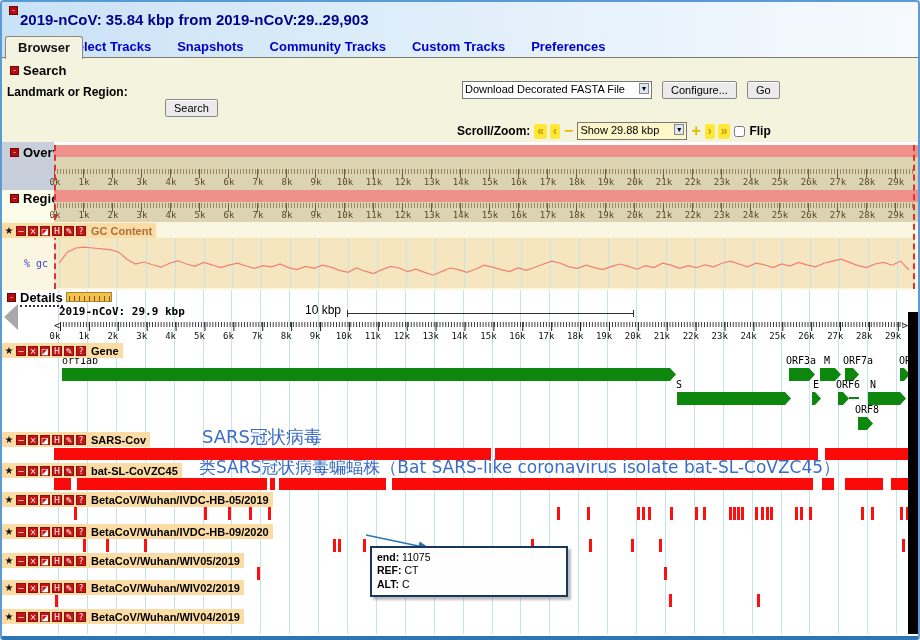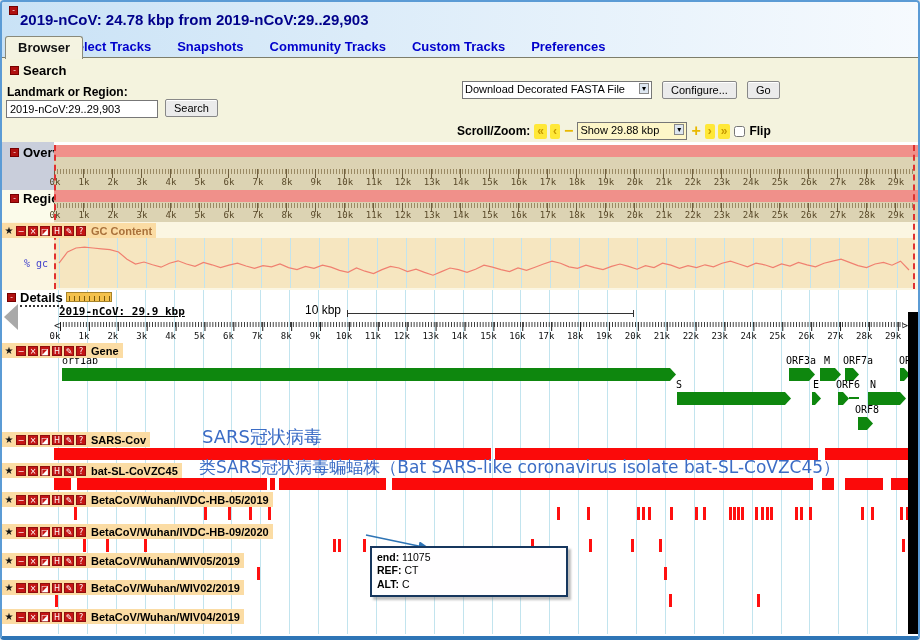--- a/index.html
+++ b/index.html
@@ -96,36 +96,35 @@
   .scale-line::after { content:""; position:absolute; left:0; right:0; top:3px; border-top:1px solid #333; }
   .ruler-arrow { position:absolute; font-family:"DejaVu Sans Mono",monospace; font-size:10px; color:#111; }
 </style>
 </head>
 <body>
 
 <div class="page">
 
   <div class="abs hdr"></div>
   <span class="abs mini-sq" style="left:7px;top:4px;">-</span>
-  <div class="abs page-title">2019-nCoV: 24.78 kbp from 2019-nCoV:29..29,903</div>
+  <div class="abs page-title">2019-nCoV: 35.84 kbp from 2019-nCoV:29..29,903</div>
   <div class="abs tab-active">Browser</div>
   <div class="abs tablinks" id="tablinks">
       <span>Select Tracks</span>
       <span>Snapshots</span>
       <span>Community Tracks</span>
       <span>Custom Tracks</span>
       <span>Preferences</span>
     </div>
   <div class="abs tabbar-line"></div>
 
   <div class="abs search-pane"></div>
   <span class="abs mini-sq" style="left:8px;top:64px;">-</span>
   <span class="abs sec-lab" style="left:21px;top:61px;">Search</span>
   <span class="abs lbl-b" style="left:5px;top:83px;">Landmark or Region:</span>
-  <input class="abs landmark-input" value="2019-nCoV:29..29,903" style="">
   <button class="abs btn" style="left:163px;top:97px;">Search</button>
 
   <div class="abs" style="left:460px;top:79px;display:flex;gap:10px;align-items:center;">
     <span class="sel" style="display:inline-block;min-width:190px;"><span>Download Decorated FASTA File</span> <span style="float:right;border:1px solid #888;background:#dde6f0;font-size:8px;padding:0 2px;">▾</span></span>
     <button class="btn">Configure...</button>
     <button class="btn">Go</button>
   </div>
   <div class="abs szrow">
     <span class="lbl-b">Scroll/Zoom:</span>
     <span id="sz-left" style="display:flex;gap:3px;">
@@ -303,21 +302,21 @@
       <div class="gridline" style="left: 726.5px; height: 344px;"></div>
       <div class="gridline" style="left: 755.4px; height: 344px;"></div>
       <div class="gridline" style="left: 784.3px; height: 344px;"></div>
       <div class="gridline" style="left: 813.2px; height: 344px;"></div>
       <div class="gridline" style="left: 842.1px; height: 344px;"></div>
     </div>
   <span class="abs mini-sq" style="left:5px;top:291px;">-</span>
   <span class="abs details-lab" style="left:18px;top:288px;">Details</span>
   <div class="abs ruler-btn"></div>
   <div class="abs pan-tri"></div>
-  <span class="abs mono-b" style="left:57px;top:303px;text-decoration:underline;">2019-nCoV: 29.9 kbp</span>
+  <span class="abs mono-b" style="left:57px;top:303px;">2019-nCoV: 29.9 kbp</span>
   <span class="abs" style="left:303px;top:301px;font-size:12px;color:#000;">10 kbp</span>
   <div class="scale-line" style="left:345px;top:308px;width:287px;"></div>
   <span class="ruler-arrow" style="left:52px;top:318px;">&lt;</span>
   <span class="ruler-arrow" style="left:900px;top:318px;">&gt;</span>
   <div class="abs ruler-ticks-dk" style="left:58px;top:320px;width:843px;height:10px;"></div>
   <div class="abs" id="dt-labels" style="left:0;top:329px;">
       <span class="tick-lab tick-lab-dk" style="left: 40px; top: 0px;">0k</span>
       <span class="tick-lab tick-lab-dk" style="left: 68.9px; top: 0px;">1k</span>
       <span class="tick-lab tick-lab-dk" style="left: 97.8px; top: 0px;">2k</span>
       <span class="tick-lab tick-lab-dk" style="left: 126.7px; top: 0px;">3k</span>

